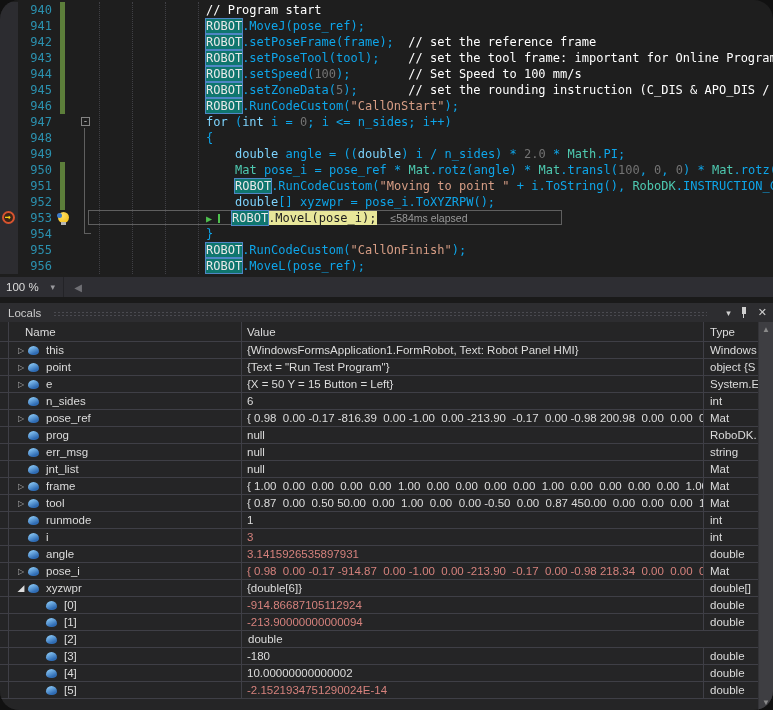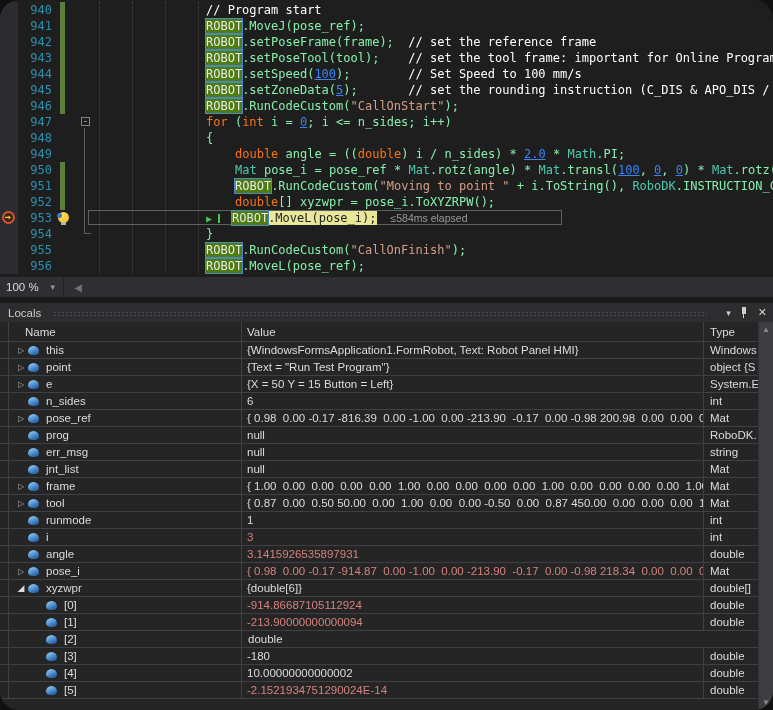--- a/index.html
+++ b/index.html
@@ -11,23 +11,23 @@
             font-family:"DejaVu Sans Mono", monospace; font-size:12px; padding-top:2px; }
   .guides { position:absolute; top:2px; bottom:3px; width:1px; border-left:1px dotted #404045; z-index:0; }
   .fold-line { position:absolute; left:84px; top:128px; width:7px; height:106px;
                border-left:1px solid #5F5F5F; border-bottom:1px solid #5F5F5F; z-index:0; }
   .ed-row { position:relative; display:flex; height:16px; line-height:16px; z-index:1; }
   .ed-margin { width:18px; background:#2C2C30; flex:none; position:relative; }
   .ed-lnum { width:40px; flex:none; text-align:right; padding-right:6px; color:#2B91AF; }
   .ed-chg { width:10px; flex:none; position:relative; overflow:visible; }
   .chg-bar { position:absolute; left:2px; top:0; bottom:0; width:5px; background:#5C7E3A; }
   .ed-code { flex:1; white-space:pre; overflow:hidden; color:#DCDCDC; position:relative; }
-  .tk-kw { color:#f97316; } .tk-ty { color:#4EC9B0; } .tk-str { color:#D69D85; }
-  .tk-com { color:#ffffff; } .tk-num { color:#3b82f6;text-decoration:underline; } .tk-pl { color:#86efac; }
-  .tk-hl { background:#4d7c0f; outline:1px solid #4E86C4; color:#E8E8E8; }
+  .tk-kw { color:#7dd3fc; } .tk-ty { color:#4EC9B0; } .tk-str { color:#D69D85; }
+  .tk-com { color:#ffffff; } .tk-num { color:#737373; } .tk-pl { color:#0ea5e9; }
+  .tk-hl { background:#0f766e; outline:1px solid #4E86C4; color:#E8E8E8; }
   .tk-cur { background:#E8E79A; color:#1E1E1E; }
   .cur-box { position:absolute; left:88px; top:0; width:474px; height:15px;
              border:1px solid #5F5F5F; pointer-events:none; }
   .perftip { font-family:"Liberation Sans", sans-serif; font-size:10.5px; color:#9A9A9A; margin-left:14px; }
   .bp-cur-icon { position:absolute; left:2px; top:1px; width:13px; height:13px; border-radius:50%;
                  background:#3A2418; border:2px solid #D6532F; }
   .bp-cur-icon::after { content:'\2192'; position:absolute; left:0.5px; top:-3px; color:#F7D117;
                         font-size:10px; font-weight:bold; line-height:13px; }
   .bulb { position:absolute; left:0; top:2px; width:11px; height:11px; border-radius:50%;
           background:radial-gradient(circle at 35% 30%, #FFE066, #F2B90D); }

